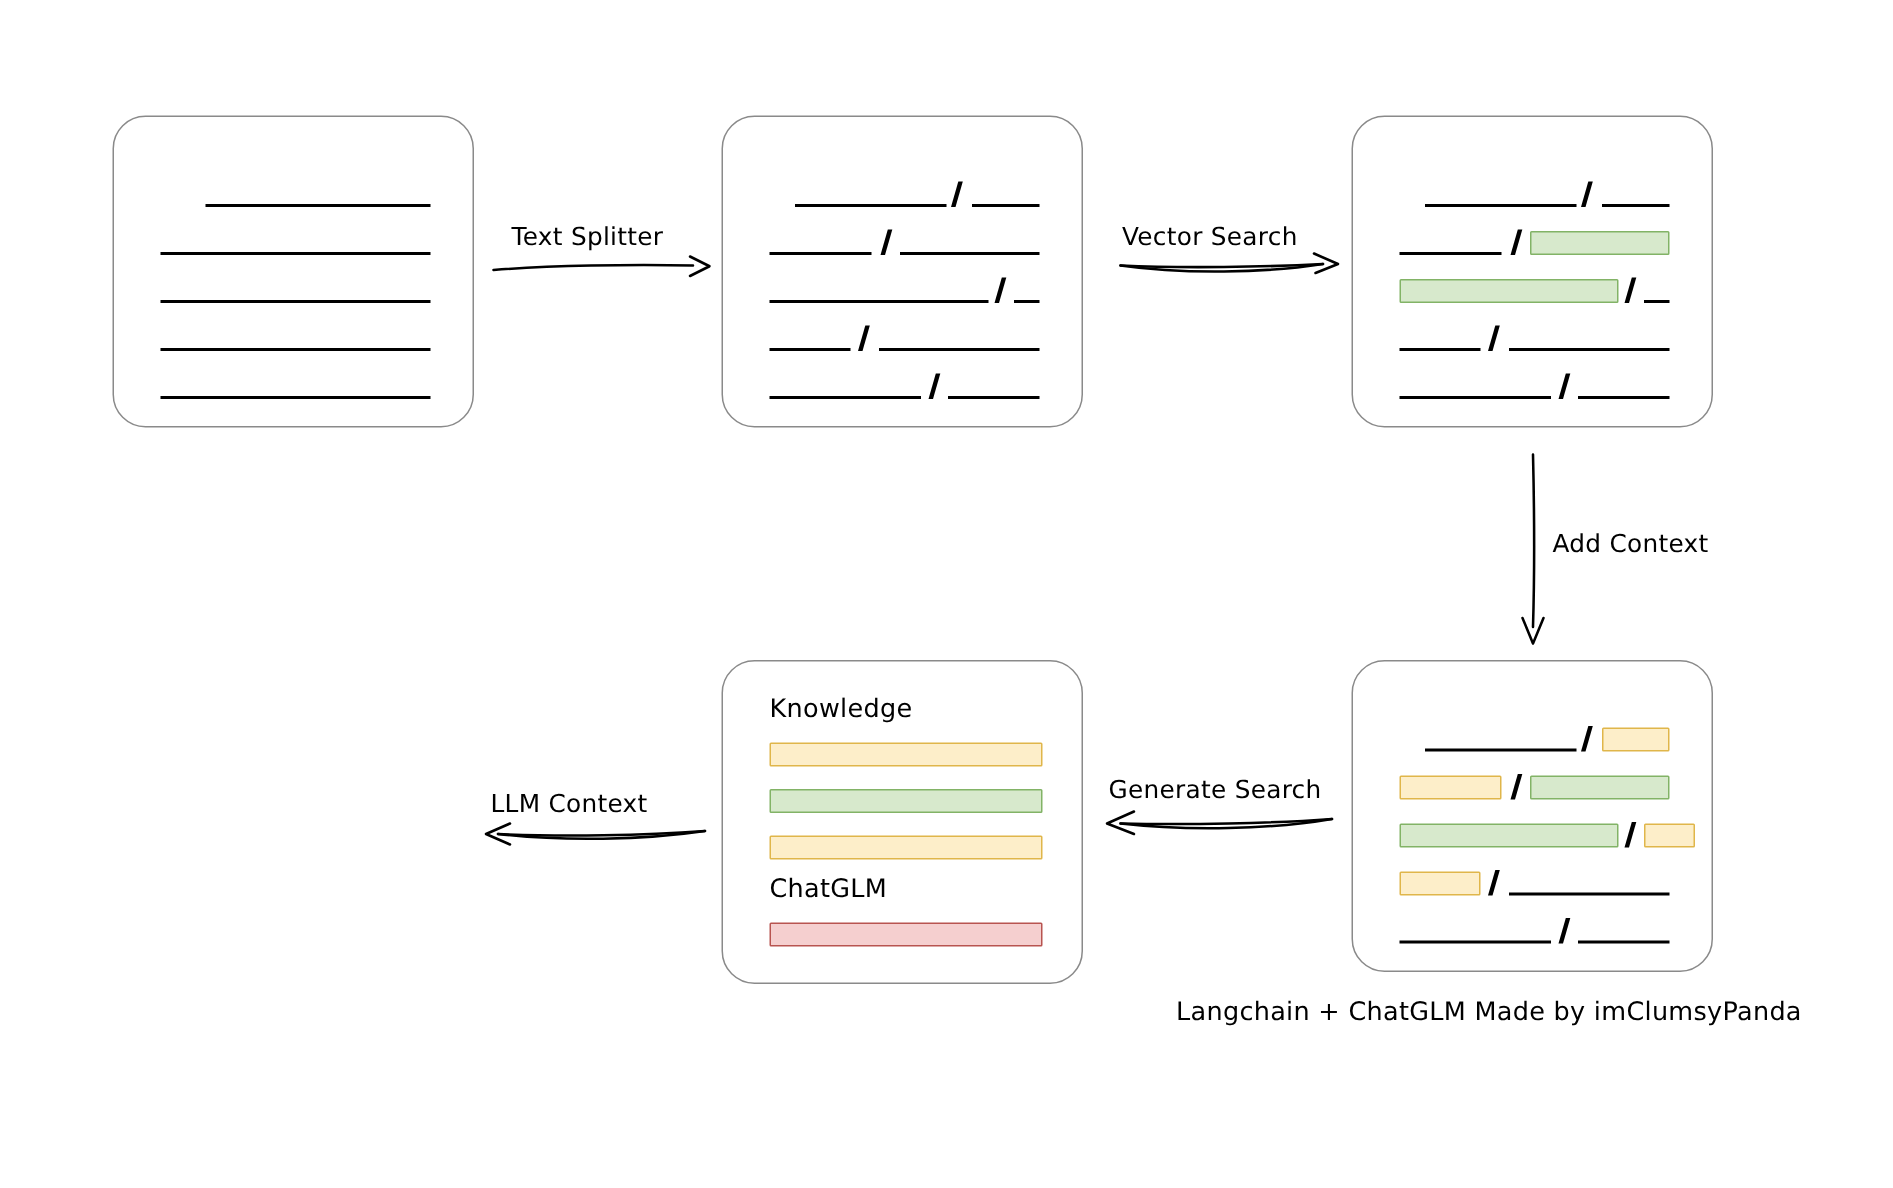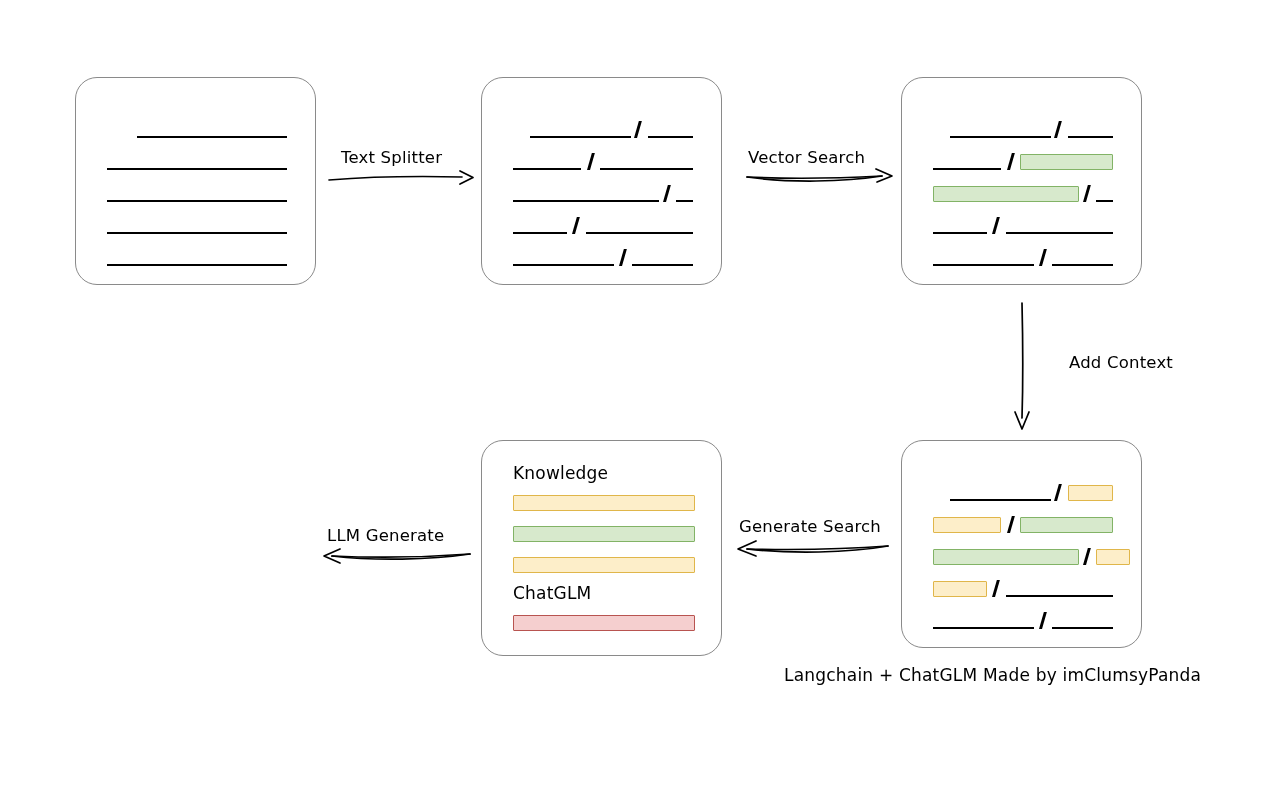--- a/index.html
+++ b/index.html
@@ -179,28 +179,28 @@
           <div class="seg line" style="left: 104px; width: 107px;"></div>
         </div>
         <div class="row" style="top: 172px;">
           <div class="seg line" style="left: 31px; width: 101px;"></div>
           <div class="slash" style="left: 137px; top: -1px;"></div>
           <div class="seg line" style="left: 150px; width: 61px;"></div>
         </div>
       </div>
   </div>
 
-  <div class="arrow-label" style="left:1035px;top:353px;margin-left:34px;">Add Context</div>
+  <div class="arrow-label" style="left:1035px;top:353px;">Add Context</div>
   <svg class="arrow" width="40" height="134" style="left:1005px;top:300px;" viewBox="0 0 40 134">
     <path d="M17,3 C18,45 18,85 17,118" stroke="#000" stroke-width="1.7" fill="none" stroke-linecap="round"></path>
     <path d="M10,112 L17,129 L24,112" stroke="#000" stroke-width="1.7" fill="none" stroke-linejoin="round" stroke-linecap="round"></path>
   </svg>
 
 
-  <div class="arrow-label" style="left:327px;top:526px;">LLM Generate</div>
+  <div class="arrow-label" style="left:327px;top:526px;">LLM Context</div>
   <svg class="arrow" width="155" height="30" style="left:320px;top:542px;" viewBox="0 0 155 30">
     <path d="M150,12 C110,18 55,19 12,14" stroke="#000" stroke-width="1.7" fill="none" stroke-linecap="round"></path>
     <path d="M150,12 C110,15 55,16 12,14" stroke="#000" stroke-width="1.7" fill="none" stroke-linecap="round"></path>
     <path d="M20,7 L4,14 L20,21" stroke="#000" stroke-width="1.7" fill="none" stroke-linejoin="round" stroke-linecap="round"></path>
   </svg>
 
   <div class="card" style="left:481px;top:440px;width:241px;height:216px;">
     <div class="card-heading" style="left:31px;top:22px;">Knowledge</div>
     <div class="rows">
         <div class="row" style="top: 54px;">

